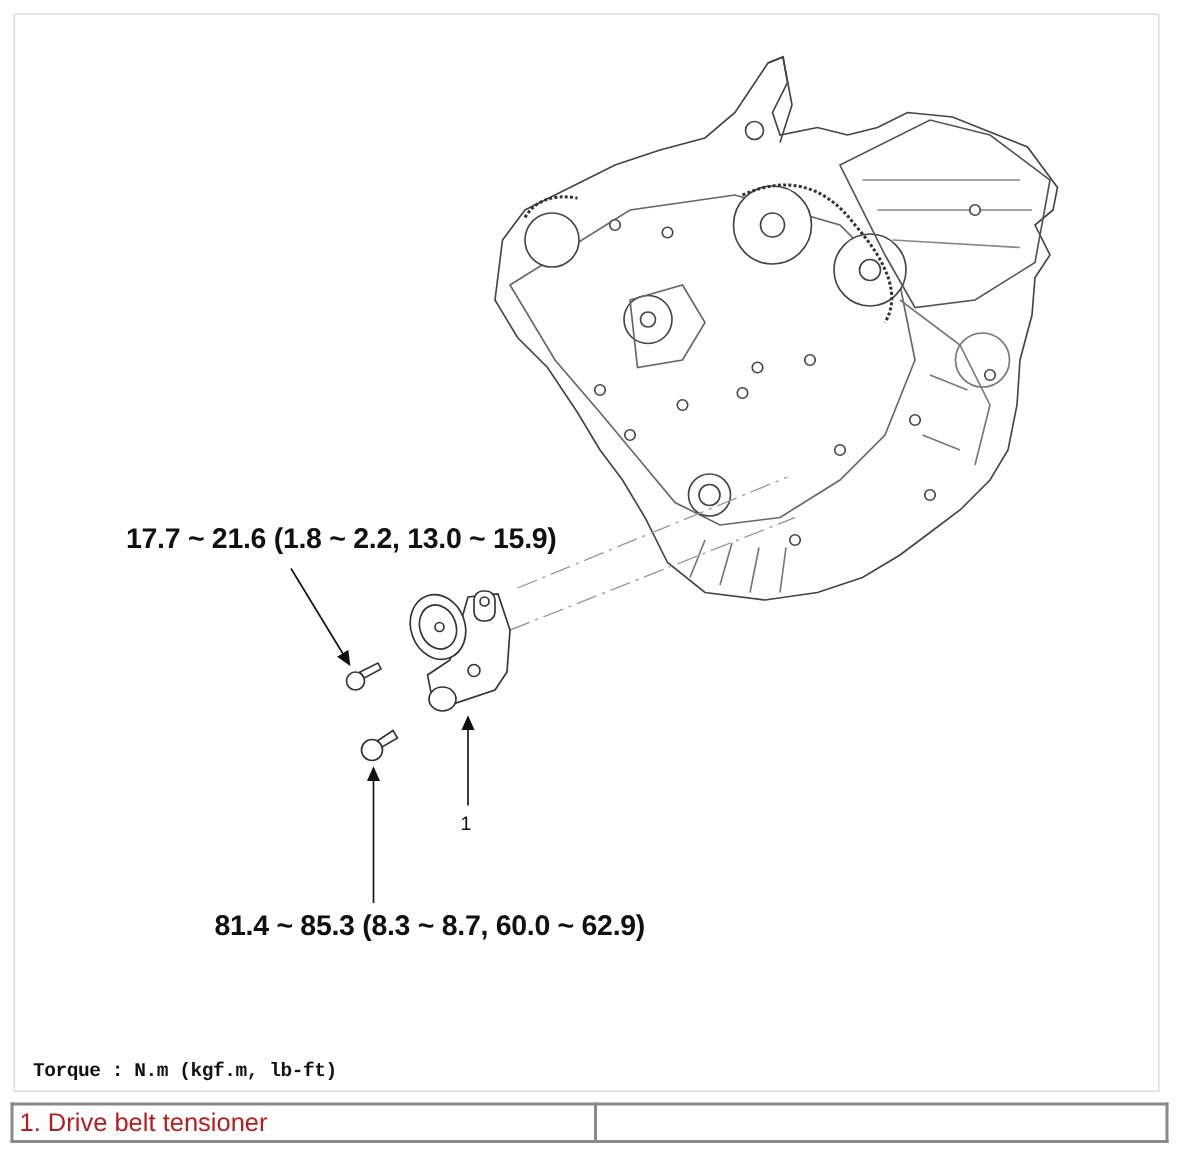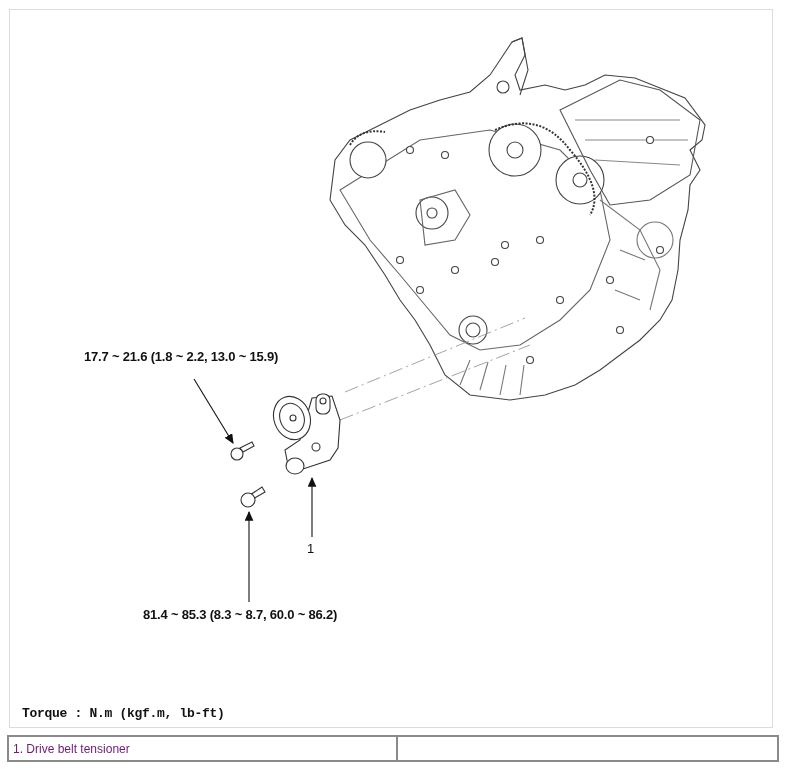--- a/index.html
+++ b/index.html
@@ -1,23 +1,23 @@
 <!DOCTYPE html>
 <html><head>
 <meta charset="utf-8">
 <style>
   html, body { margin:0; padding:0; background:#ffffff; }
   body { width:788px; height:772px; position:relative; overflow:hidden; font-family:"Liberation Sans", sans-serif; }
   .frame { position:absolute; left:9px; top:9px; width:764px; height:719px; border:1px solid #dcdcdc; box-sizing:border-box; background:#fff; }
   .diagram-svg { position:absolute; left:0; top:0; width:788px; height:772px; }
-  .torque-label { position:absolute; font-weight:bold; font-size:13px; color:#111; white-space:nowrap; letter-spacing:-0.2px; }
+  .torque-label { position:absolute; font-weight:bold; font-size:19px; color:#111; white-space:nowrap; letter-spacing:-0.2px; }
   .callout-num { position:absolute; font-size:13px; color:#111; }
   .units-note { position:absolute; left:22px; top:706px; font-weight:bold; font-size:13px; color:#111; letter-spacing:-0.3px;font-family:Liberation Mono, monospace; }
   .legend-table { position:absolute; left:7px; top:735px; width:772px; height:27px; border-collapse:collapse; border:2px solid #8a8a8a; box-sizing:border-box; }
-  .legend-table td { border:2px solid #8a8a8a; font-size:12px; color:#701a75; padding:0 0 0 4px; height:23px; vertical-align:middle; }
+  .legend-table td { border:2px solid #8a8a8a; font-size:17px; color:#b91c1c; padding:0 0 0 4px; height:23px; vertical-align:middle; }
   .legend-table td.c1 { width:383px; }
 </style>
 </head>
 <body>
 
 <div class="frame"></div>
 
 <svg class="diagram-svg" viewBox="0 0 788 772" xmlns="http://www.w3.org/2000/svg">
   <defs>
     <marker id="arr" markerWidth="10" markerHeight="10" refX="8" refY="4" orient="auto">
@@ -102,21 +102,21 @@
   </g>
 
   <g stroke="#111" stroke-width="1.1" fill="none">
     <line x1="194" y1="379" x2="233" y2="443" marker-end="url(#arr)"></line>
     <line x1="249" y1="602" x2="249" y2="512" marker-end="url(#arr)"></line>
     <line x1="312" y1="537" x2="312" y2="478" marker-end="url(#arr)"></line>
   </g>
 </svg>
 
 <div class="torque-label" style="left:84px; top:349px;">17.7 ~ 21.6 (1.8 ~ 2.2, 13.0 ~ 15.9)</div>
-<div class="torque-label" style="left:143px; top:607px;">81.4 ~ 85.3 (8.3 ~ 8.7, 60.0 ~ 86.2)</div>
+<div class="torque-label" style="left:143px; top:607px;">81.4 ~ 85.3 (8.3 ~ 8.7, 60.0 ~ 62.9)</div>
 <div class="callout-num" style="left:307px; top:541px;">1</div>
 
 <div class="units-note">Torque : N.m (kgf.m, lb-ft)</div>
 
 <table class="legend-table">
   <tbody>
       <tr>
     <td class="c1">1. Drive belt tensioner</td>
     <td class="c2"></td>
   </tr>

